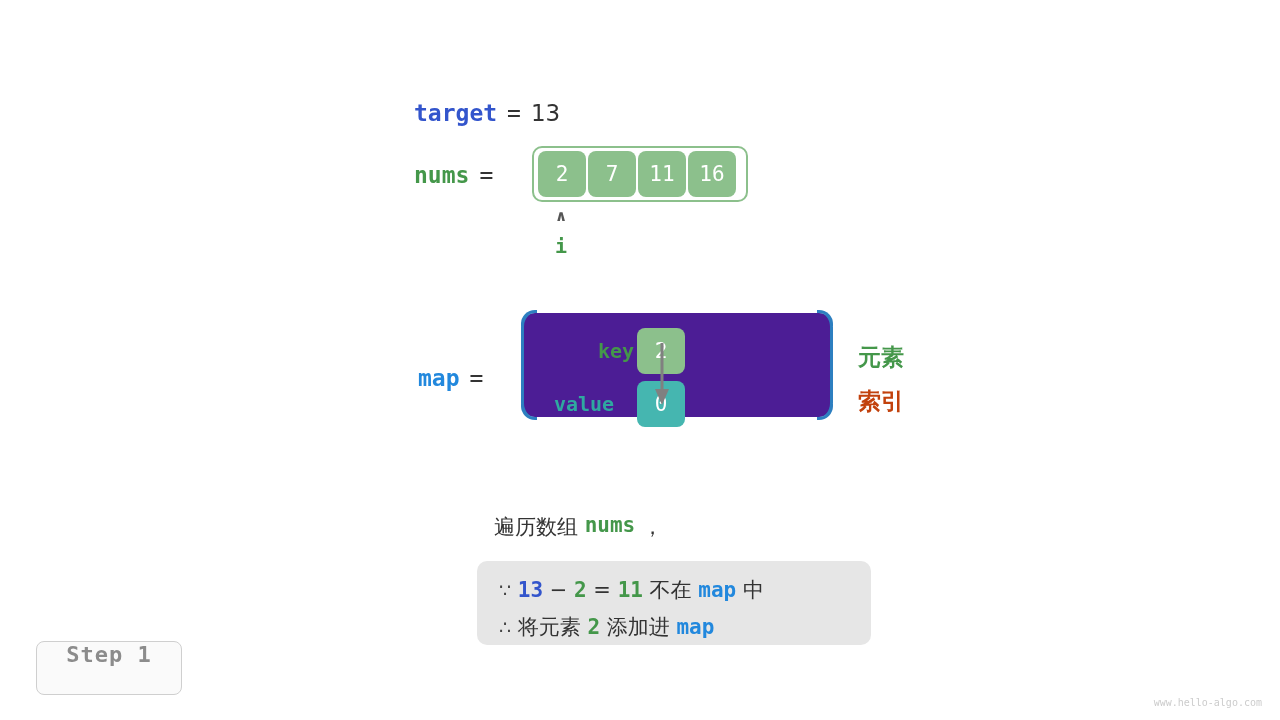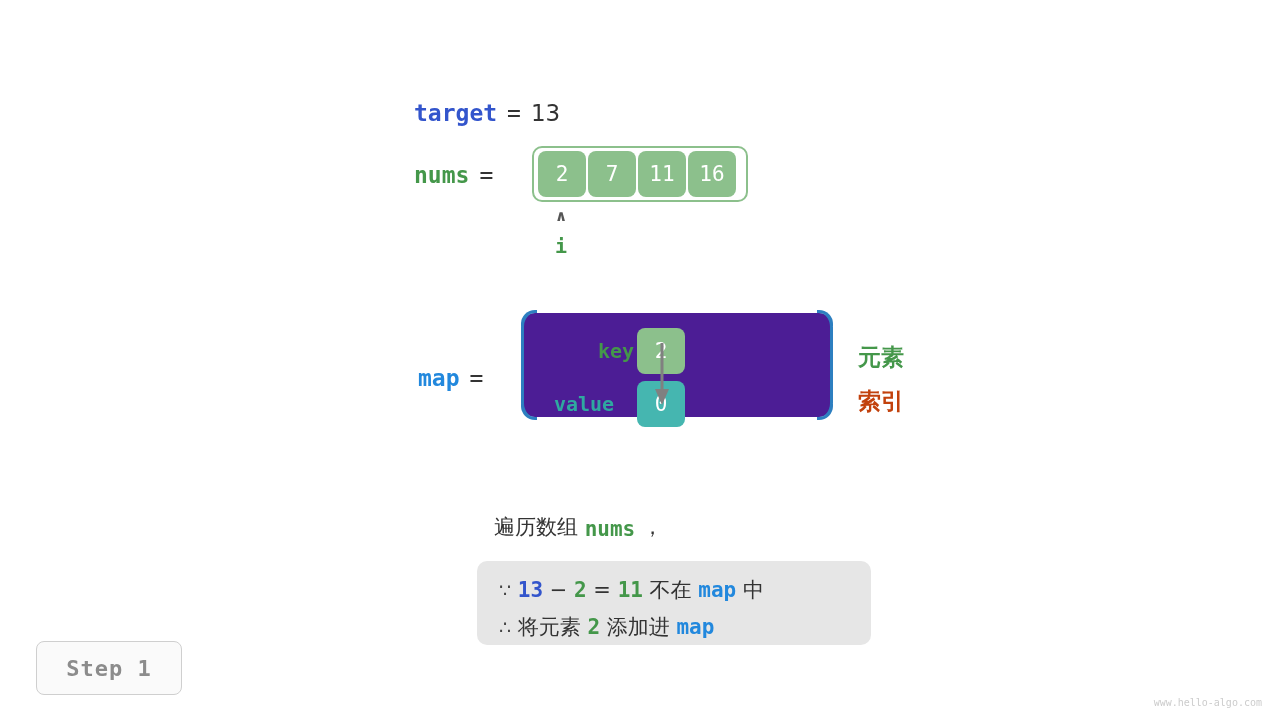--- a/index.html
+++ b/index.html
@@ -203,21 +203,21 @@
   
   #desc-line {
     position: absolute;
     left: 494px;
     top: 513px;
     font-family: "DejaVu Sans", sans-serif;
     font-size: 21px;
     color: #333333;
     white-space: pre;
     display: flex;
-    align-items: flex-end;
+    align-items: flex-start;
   }
   .code-green {
     font-family: "DejaVu Sans Mono", monospace;
     font-size: 21px;
     font-weight: bold;
     color: #44974a;
   }
   .code-blue {
     font-family: "DejaVu Sans Mono", monospace;
     font-size: 21px;
@@ -261,21 +261,20 @@
   #step-badge {
     position: absolute;
     left: 36px;
     top: 641px;
     width: 144px;
     height: 52px;
     border: 1px solid #cfcfcf;
     border-radius: 8px;
     background: #fafafa;
     display: flex;
-    align-items: center;
     justify-content: center;
   }
   #step-badge-label {
     font-family: "DejaVu Sans Mono", monospace;
     font-size: 22px;
     font-weight: bold;
     color: #8c8c8c;
     letter-spacing: 1px;
   }
 

